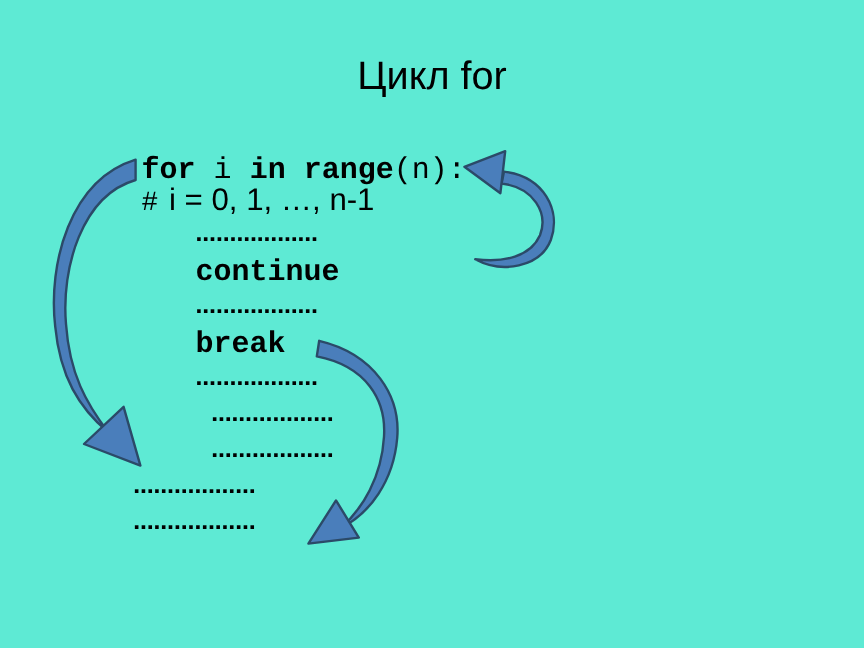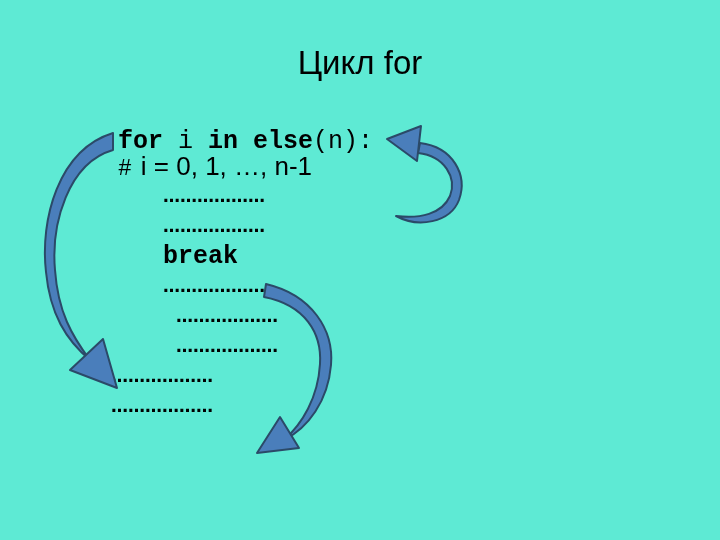--- a/index.html
+++ b/index.html
@@ -38,23 +38,24 @@
   .arrow-band{fill:var(--arrow-fill,#4a7ebb);stroke:var(--arrow-stroke,#2b4a68);stroke-width:2;stroke-linejoin:round;}
 </style>
 </head>
 <body style="--arrow-fill: #4a7ebb; --arrow-stroke: #2b4a68;">
 
 <div class="slide">
 
   <div class="title">Цикл for</div>
 
   <div class="code" id="code-block">
-      <div class="line indent-0"><span class="kw">for</span><span class="plain"> i </span><span class="kw">in</span><span class="plain"> </span><span class="kw">else</span><span class="plain">(n):</span></div>
+      <div class="line indent-0"><span class="kw">for</span><span class="plain"> i </span><span class="kw">in</span><span class="plain"> </span><span class="kw">range</span><span class="plain">(n):</span></div>
       <div class="line indent-0 tight comment-line"><span class="comment-hash">#</span><span class="comment-text">i = 0, 1, …, n-1</span></div>
       <div class="line indent-1 dots-line">………………</div>
+      <div class="line indent-1"><span class="kw">continue</span></div>
       <div class="line indent-1 dots-line">………………</div>
       <div class="line indent-1"><span class="kw">break</span></div>
       <div class="line indent-1 dots-line">………………</div>
       <div class="line indent-2 dots-line">………………</div>
       <div class="line indent-2 dots-line">………………</div>
       <div class="line indent--1 dots-line">………………</div>
       <div class="line indent--1 dots-line">………………</div>
     </div>
 
   <svg class="arrows" width="720" height="540" viewBox="0 0 720 540">

